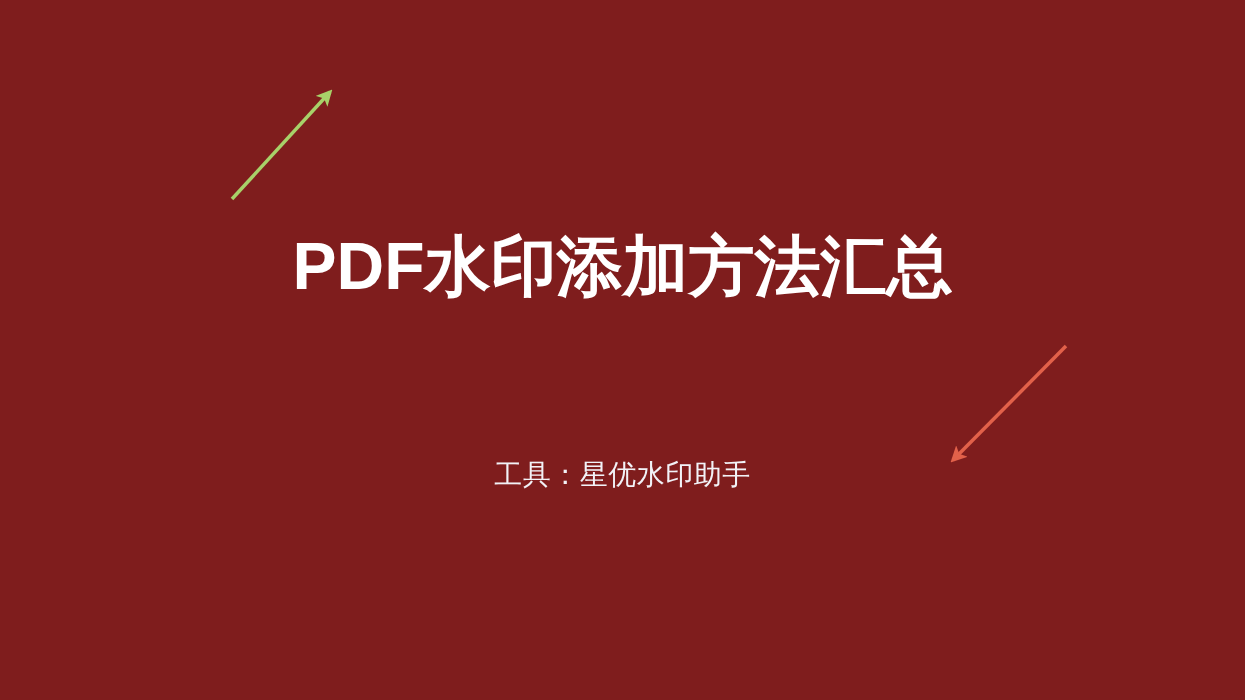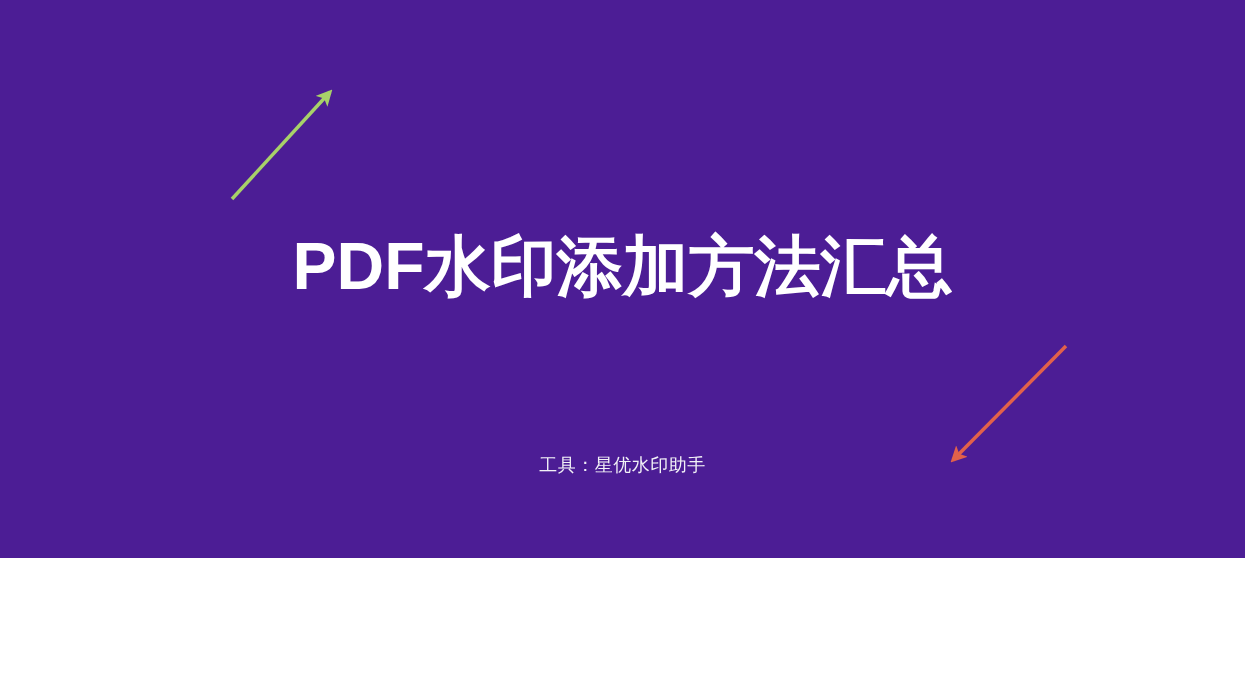--- a/index.html
+++ b/index.html
@@ -9,22 +9,22 @@
   body {
     width: 1245px;
     height: 700px;
     overflow: hidden;
     font-family: "Liberation Sans", "DejaVu Sans", sans-serif;
   }
 
   .slide {
     position: relative;
     width: 1245px;
-    height: 558px;
-    background: #4c1d95;
+    height: 700px;
+    background: #7f1d1d;
     overflow: hidden;
   }
 
   .decor-layer {
     position: absolute;
     left: 0;
     top: 0;
     width: 1245px;
     height: 700px;
     pointer-events: none;
@@ -53,23 +53,23 @@
   .subtitle-block {
     position: absolute;
     left: 0;
     top: 444px;
     width: 1245px;
     text-align: center;
   }
 
   .slide-subtitle {
     display: inline-block;
-    margin: 2px;
+    margin: 12px;
     font-family: "Liberation Sans", "DejaVu Sans", sans-serif;
-    font-size: 18px;
+    font-size: 28px;
     line-height: 38px;
     font-weight: 400;
     color: #f2f2f7;
     letter-spacing: 0.5px;
     white-space: nowrap;
   }
 </style>
 </head>
 <body>
 

